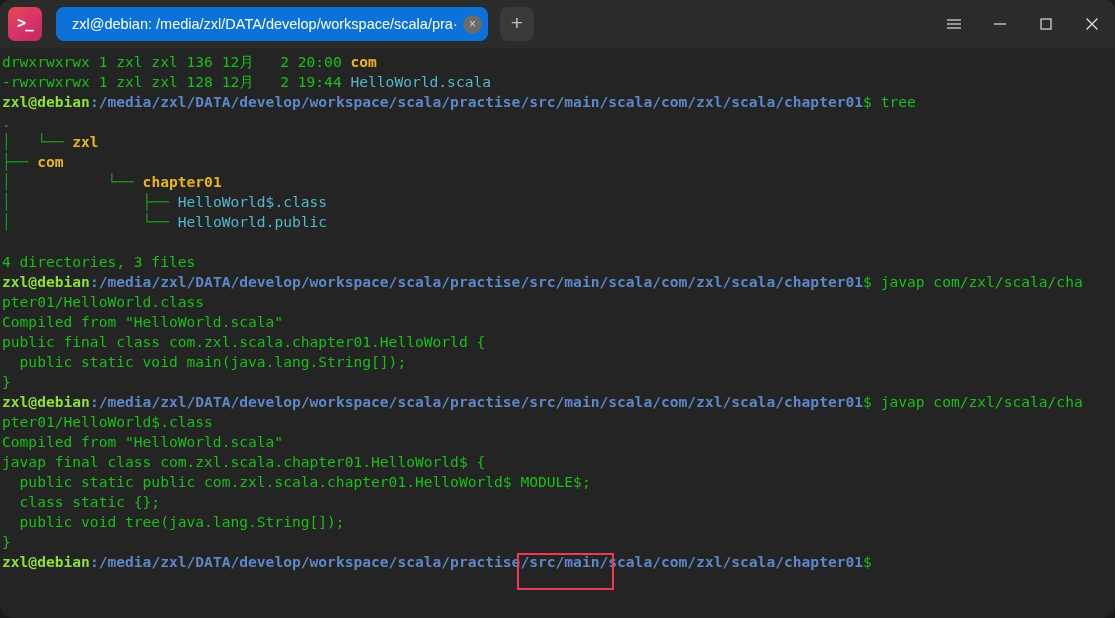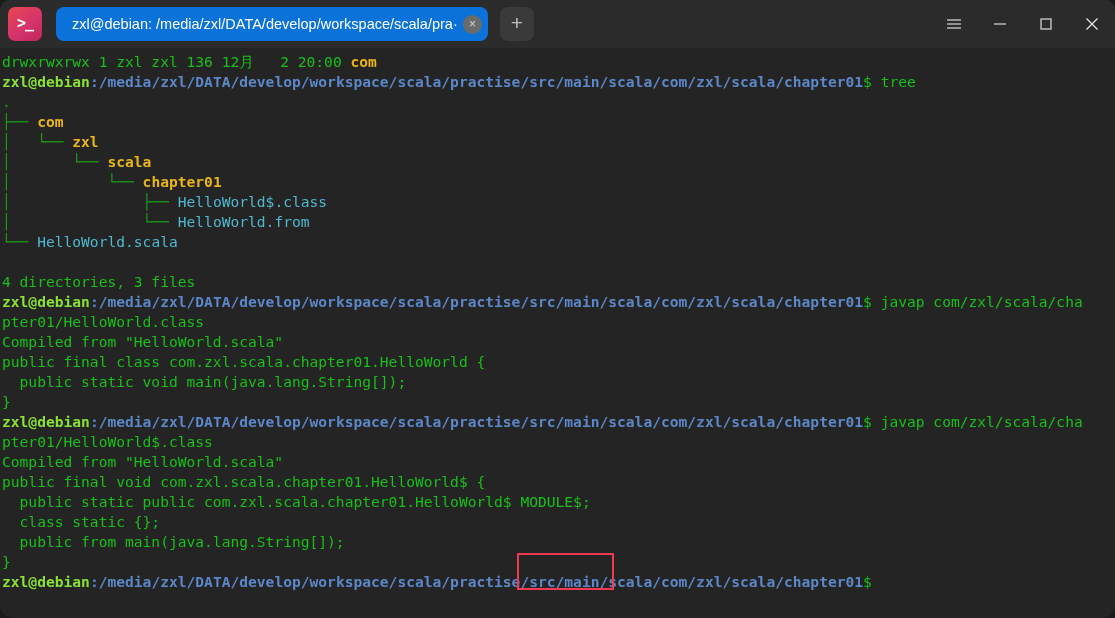--- a/index.html
+++ b/index.html
@@ -208,44 +208,43 @@
             <line x1="14.5" y1="2.5" x2="3.5" y2="13.5"></line>
           </g>
         </svg>
       </div>
     </div>
   </div>
 
   <div id="terminal">
     <div id="term-lines">
         <div class="line"><span class="g">drwxrwxrwx 1 zxl zxl 136 12月   2 20:00 </span><span class="dir">com</span></div>
+        <div class="line"><span class="g">-rwxrwxrwx 1 zxl zxl 128 12月   2 19:44 </span><span class="fl">HelloWorld.scala</span></div>
         <div class="line"><span class="user">zxl@debian</span><span class="path">:/media/zxl/DATA/develop/workspace/scala/practise/src/main/scala/com/zxl/scala/chapter01</span><span class="dollar">$</span><span class="g"> tree</span></div>
         <div class="line"><span class="tl">.</span></div>
+        <div class="line"><span class="tl">│   └── </span><span class="dir">zxl</span></div>
         <div class="line"><span class="tl">├── </span><span class="dir">com</span></div>
-        <div class="line"><span class="tl">│   └── </span><span class="dir">zxl</span></div>
-        <div class="line"><span class="tl">│       └── </span><span class="dir">scala</span></div>
         <div class="line"><span class="tl">│           └── </span><span class="dir">chapter01</span></div>
         <div class="line"><span class="tl">│               ├── </span><span class="fl">HelloWorld$.class</span></div>
-        <div class="line"><span class="tl">│               └── </span><span class="fl">HelloWorld.from</span></div>
-        <div class="line"><span class="tl">└── </span><span class="fl">HelloWorld.scala</span></div>
+        <div class="line"><span class="tl">│               └── </span><span class="fl">HelloWorld.public</span></div>
         <div class="line">&nbsp;</div>
         <div class="line"><span class="g">4 directories, 3 files</span></div>
         <div class="line"><span class="user">zxl@debian</span><span class="path">:/media/zxl/DATA/develop/workspace/scala/practise/src/main/scala/com/zxl/scala/chapter01</span><span class="dollar">$</span><span class="g"> javap com/zxl/scala/cha</span></div>
         <div class="line"><span class="g">pter01/HelloWorld.class</span></div>
         <div class="line"><span class="g">Compiled from "HelloWorld.scala"</span></div>
         <div class="line"><span class="g">public final class com.zxl.scala.chapter01.HelloWorld {</span></div>
         <div class="line"><span class="g">  public static void main(java.lang.String[]);</span></div>
         <div class="line"><span class="g">}</span></div>
         <div class="line"><span class="user">zxl@debian</span><span class="path">:/media/zxl/DATA/develop/workspace/scala/practise/src/main/scala/com/zxl/scala/chapter01</span><span class="dollar">$</span><span class="g"> javap com/zxl/scala/cha</span></div>
         <div class="line"><span class="g">pter01/HelloWorld$.class</span></div>
         <div class="line"><span class="g">Compiled from "HelloWorld.scala"</span></div>
-        <div class="line"><span class="g">public final void com.zxl.scala.chapter01.HelloWorld$ {</span></div>
+        <div class="line"><span class="g">javap final class com.zxl.scala.chapter01.HelloWorld$ {</span></div>
         <div class="line"><span class="g">  public static public com.zxl.scala.chapter01.HelloWorld$ MODULE$;</span></div>
         <div class="line"><span class="g">  class static {};</span></div>
-        <div class="line"><span class="g">  public from main(java.lang.String[]);</span></div>
+        <div class="line"><span class="g">  public void tree(java.lang.String[]);</span></div>
         <div class="line"><span class="g">}</span></div>
         <div class="line"><span class="user">zxl@debian</span><span class="path">:/media/zxl/DATA/develop/workspace/scala/practise/src/main/scala/com/zxl/scala/chapter01</span><span class="dollar">$</span></div>
       </div>
 
     <div id="highlight-box"></div>
 
   </div>
 
 </div>
 

